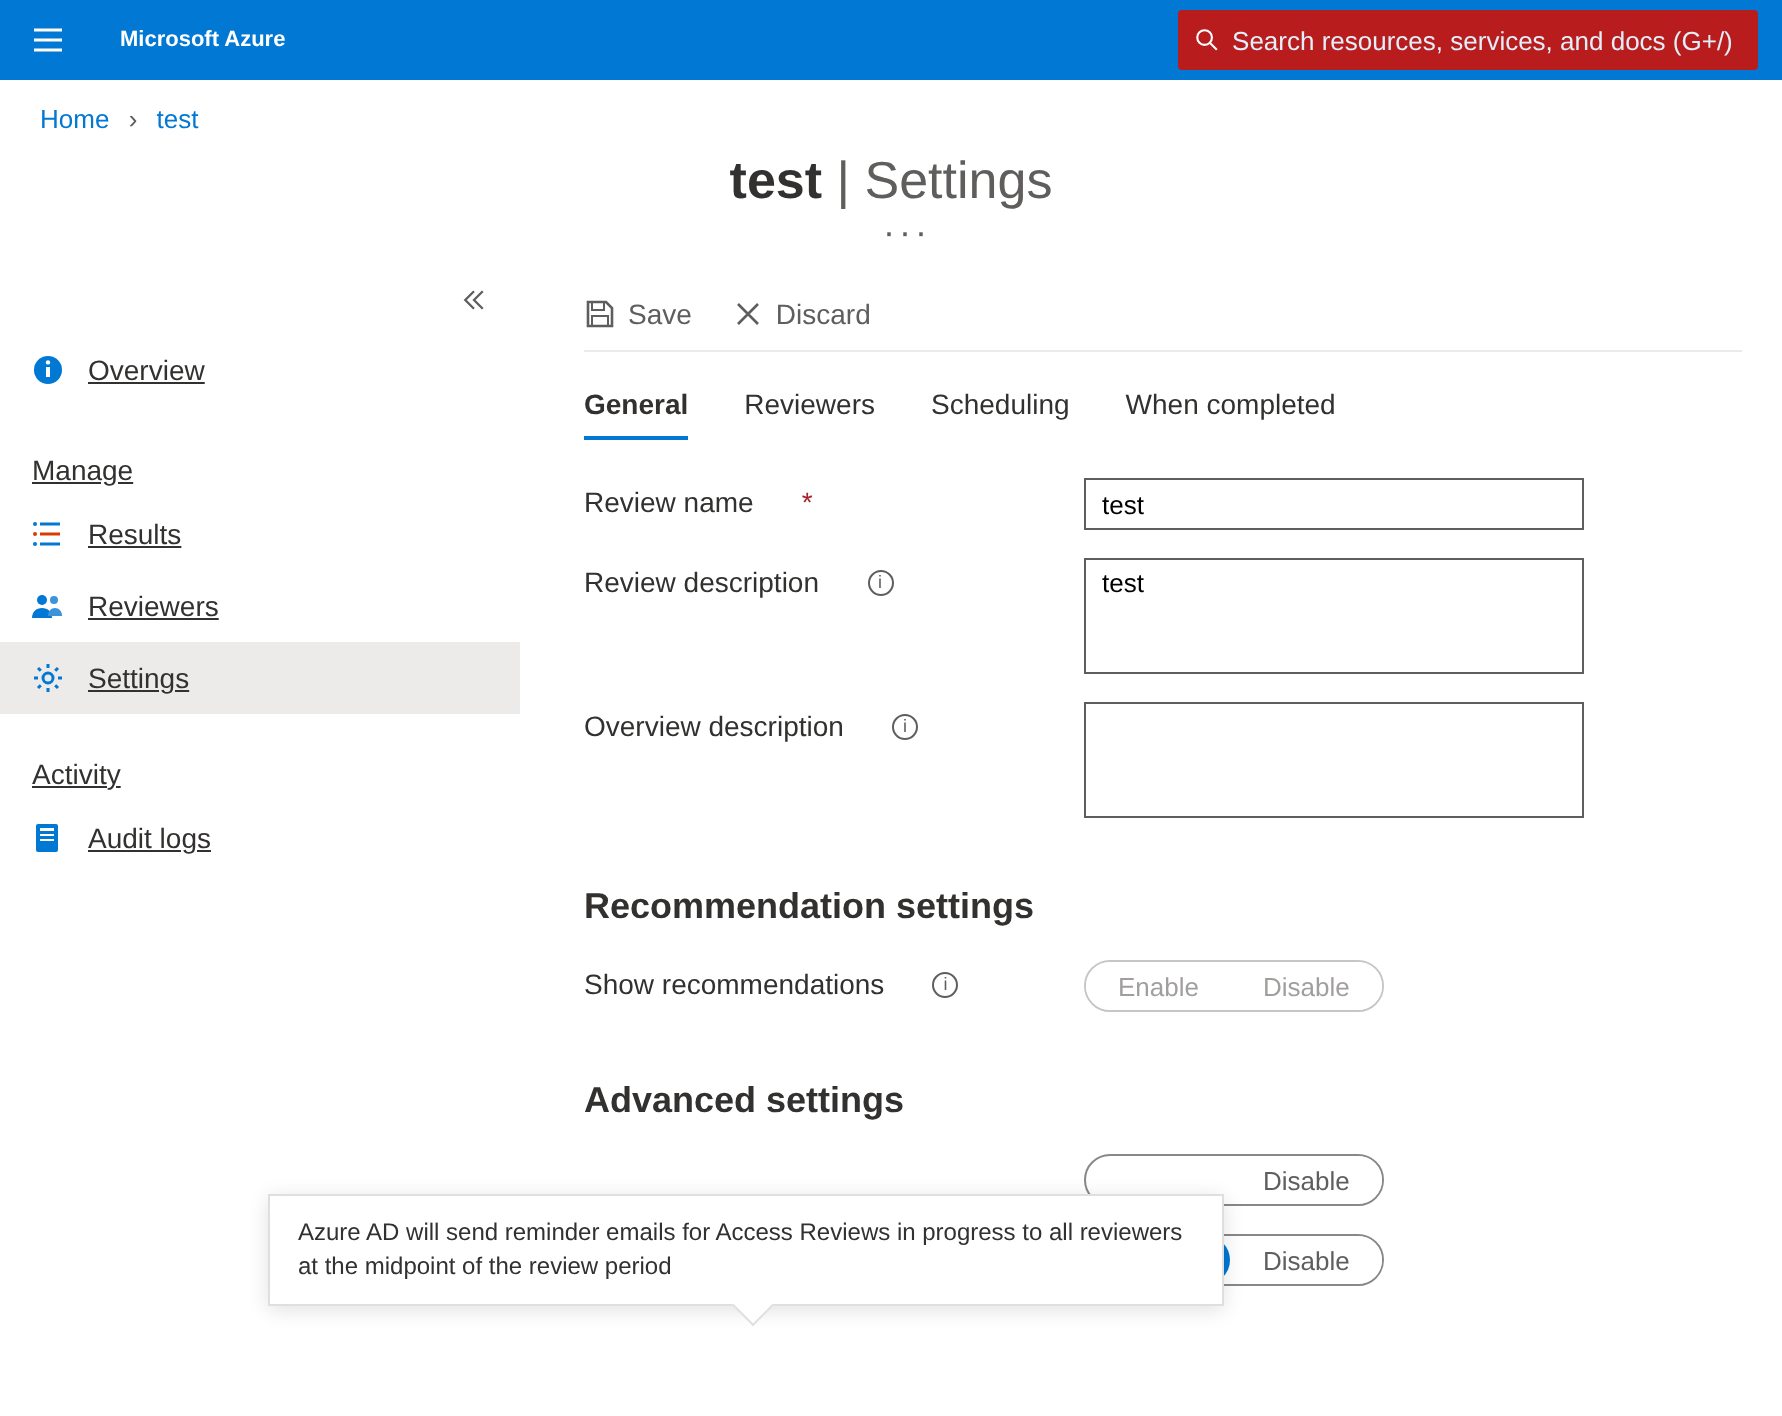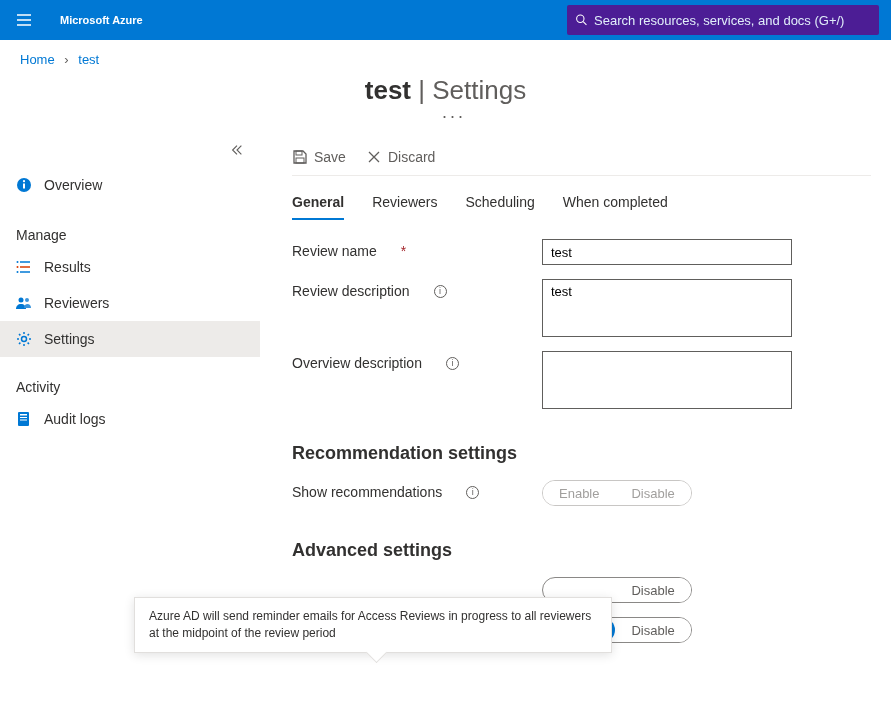--- a/index.html
+++ b/index.html
@@ -4,41 +4,41 @@
 <style>
   * { box-sizing: border-box; margin: 0; padding: 0; font-family: "Segoe UI", Arial, sans-serif; }
   body { background: #fff; width: 891px; height: 708px; overflow: hidden; color: #323130; }
 
   
   .topbar { height: 40px; background: #0078d4; display: flex; align-items: center; color: #fff; }
   .hamburger { width: 48px; height: 40px; display: flex; align-items: center; justify-content: center; cursor: pointer; }
   .hamburger svg { width: 16px; height: 16px; fill: #fff; }
   .brand { font-size: 11px; font-weight: 600; margin-left: 12px; }
   .search-wrap { margin-left: auto; margin-right: 12px; }
-  .search { display: flex; align-items: center; background: #4c1d95; border-radius: 2px; height: 30px; width: 312px; padding: 0 8px; }
+  .search { display: flex; align-items: center; background: #b91c1c; border-radius: 2px; height: 30px; width: 290px; padding: 0 8px; }
   .search svg { width: 14px; height: 14px; fill: #fff; margin-right: 6px; }
   .search input { background: transparent; border: none; color: #fff; font-size: 13px; width: 100%; outline: none; }
   .search input::placeholder { color: #e1effa; }
 
   
   .breadcrumb { padding: 12px 20px 4px 20px; font-size: 13px; }
   .breadcrumb a { color: #0078d4; text-decoration: none; }
   .breadcrumb .sep { color: #605e5c; margin: 0 6px; }
 
   
   .page-title-row { display: flex; align-items: center; padding: 4px 20px 16px 20px; flex-direction: column; }
   .page-title { font-size: 26px; font-weight: 600; color: #323130; }
   .page-title .light { font-weight: 400; color: #605e5c; }
   .title-more { margin-left: 16px; color: #605e5c; font-size: 18px; cursor: pointer; letter-spacing: 2px; }
 
   
   .main { display: flex; position: relative; }
 
   
-  .sidebar { width: 260px; padding-right: 0; position: relative; }
+  .sidebar { width: 260px; padding-right: 0; position: relative; text-decoration: underline; }
   .collapse { position: absolute; right: 16px; top: 0; color: #605e5c; cursor: pointer; }
   .collapse svg { width: 14px; height: 14px; stroke: #605e5c; }
   .nav-item { display: flex; align-items: center; height: 36px; padding: 0 16px; font-size: 14px; cursor: pointer; color: #323130; }
   .nav-item.selected { background: #edebe9; }
   .nav-item .icon { width: 16px; height: 16px; margin-right: 12px; display: flex; align-items: center; justify-content: center; }
   .section-label { font-size: 14px; font-weight: 400; color: #323130; padding: 12px 16px 6px 16px; border-top: 0; }
   .section-label.top { margin-top: 12px; }
 
   
   .content { flex: 1; padding: 0 20px 0 32px; position: relative; }

